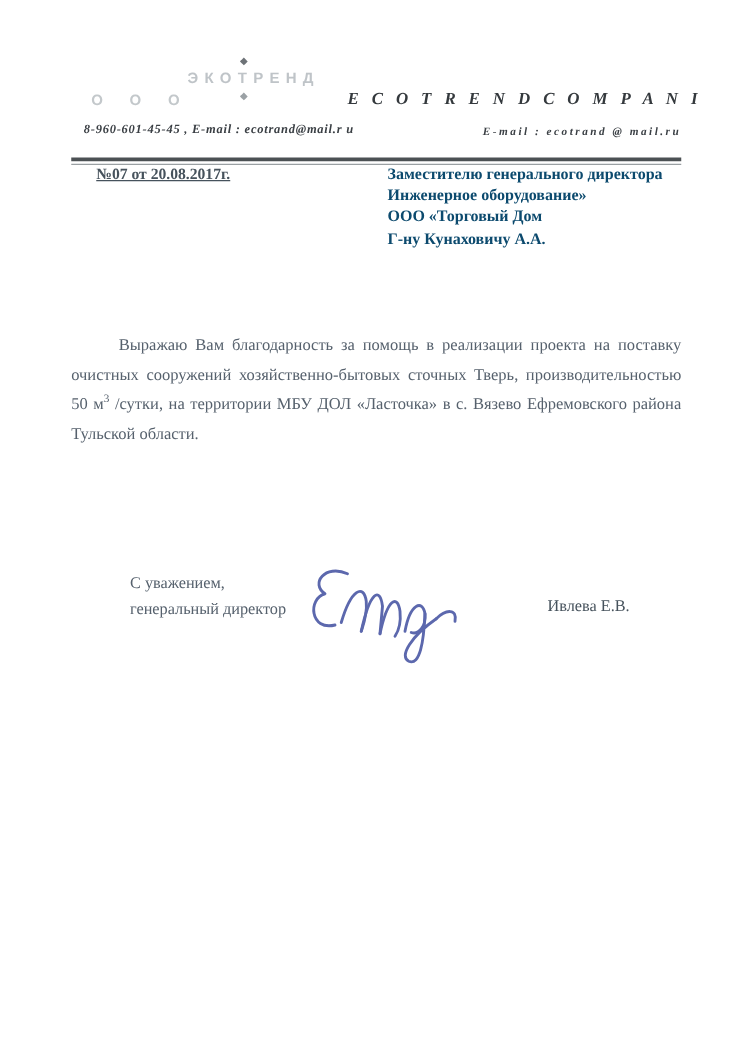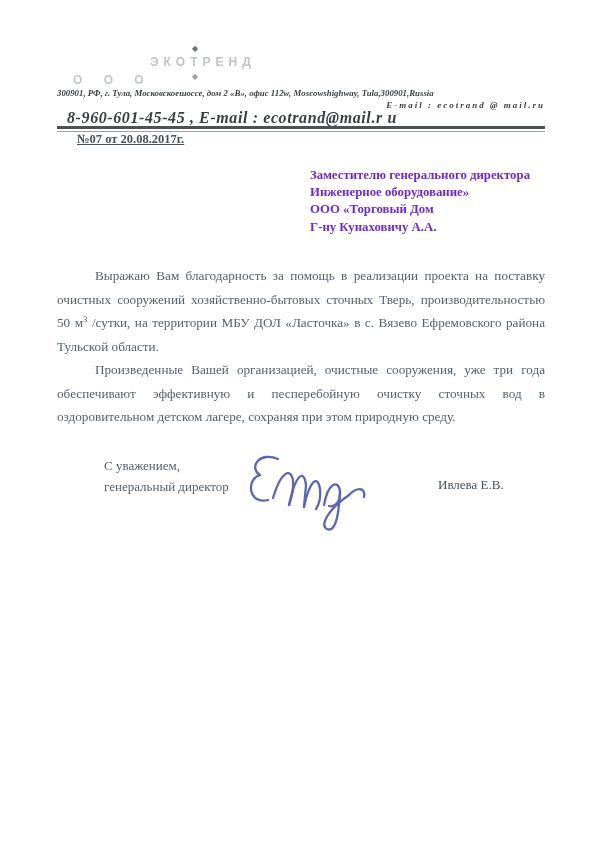--- a/index.html
+++ b/index.html
@@ -49,37 +49,37 @@
     left:59px;top:99px;
     font-size:10px;font-weight:bold;font-style:italic;
     color:#3a3f44;white-space:nowrap;letter-spacing:0.6px;
   }
   .email-right{
     right:55px;top:100px;
     font-size:9px;font-weight:bold;font-style:italic;
     letter-spacing:2px;color:#3a3f44;white-space:nowrap;
   }
   .phone-line2{
-    left:67px;top:109px;
-    font-size:16px;font-weight:bold;font-style:italic;
+    left:67px;top:98px;
+    font-size:10px;font-weight:bold;font-style:italic;
     color:#3a3f44;white-space:nowrap;letter-spacing:0.6px;
   }
   .rule-thick{left:57px;top:126px;width:488px;height:3px;background:#4c5154;}
   .rule-thin{left:57px;top:131px;width:488px;height:1px;background:#9aa0a3;}
 
   
   .ref-number{
     left:57px;top:132px;
     font-size:12.5px;font-weight:bold;
     color:#46525c;text-decoration:underline;margin-left:20px;
   }
   .recipient{
     left:310px;top:131px;width:250px;
     font-size:12.8px;font-weight:bold;
-    color:#6d28d9;line-height:17.2px;margin-top:36px;
+    color:#0c4a6e;line-height:17.2px;
   }
 
   
   .greeting{
     left:57px;top:239px;width:488px;
     text-align:center;font-size:13.5px;
     color:#545f6b;
   }
   .body-text{
     left:57px;top:264px;width:488px;
@@ -98,40 +98,39 @@
 </head>
 <body>
 
 <div class="page">
 
   <div class="abs logo-ooo">О О О</div>
   <div class="abs logo-brand">ЭКОТРЕНД</div>
   <div class="abs logo-diamond top">◆</div>
   <div class="abs logo-diamond bottom">◆</div>
 
-  <div class="abs address-line">300901, РФ, г. Тула, Московскоешоссе, дом 2 «В», офис 112w, Moscowshighway, Tula,300901,Russia</div>
+  <div class="abs company-en">E C O T R E N D   C O M P A N I</div>
   <div class="abs email-right">E-mail : ecotrand @ mail.ru</div>
   <div class="abs phone-line2">8-960-601-45-45 , E-mail : ecotrand@mail.r u</div>
 
   <div class="abs rule-thick"></div>
   <div class="abs rule-thin"></div>
 
   <div class="abs ref-number">№07 от 20.08.2017г.</div>
 
   <div class="abs recipient">
     <div>Заместителю генерального директора</div>
     <div>Инженерное оборудование»</div>
     <div>ООО «Торговый Дом</div>
     <div>Г-ну Кунаховичу А.А.</div>
   </div>
 
 
   <div class="abs body-text">
     <p><span>Выражаю Вам благодарность за помощь в реализации проекта на поставку очистных сооружений хозяйственно-бытовых сточных Тверь, производительностью 50 м</span><sup>3</sup><span> /сутки, на территории МБУ ДОЛ «Ласточка» в с. Вязево Ефремовского района Тульской области.</span></p>
-    <p>Произведенные Вашей организацией, очистные сооружения, уже три года обеспечивают эффективную и песперебойную очистку сточных вод в оздоровительном детском лагере, сохраняя при этом природную среду.</p>
   </div>
 
   <div class="abs closing-salutation">С уважением,</div>
   <div class="abs closing-title">генеральный директор</div>
 
   <div class="abs signature-wrap">
     <svg width="140" height="92" viewBox="0 0 140 92" xmlns="http://www.w3.org/2000/svg">
       <g fill="none" stroke="#4b58a5" stroke-width="2.3" stroke-linecap="round" stroke-linejoin="round" opacity="0.9">
         <path d="M32,16 C14,8 2,24 14,32 C0,36 2,62 22,57"></path>
         <path d="M27,55 C35,28 45,24 47,38 C48,48 45,56 43,62"></path>

